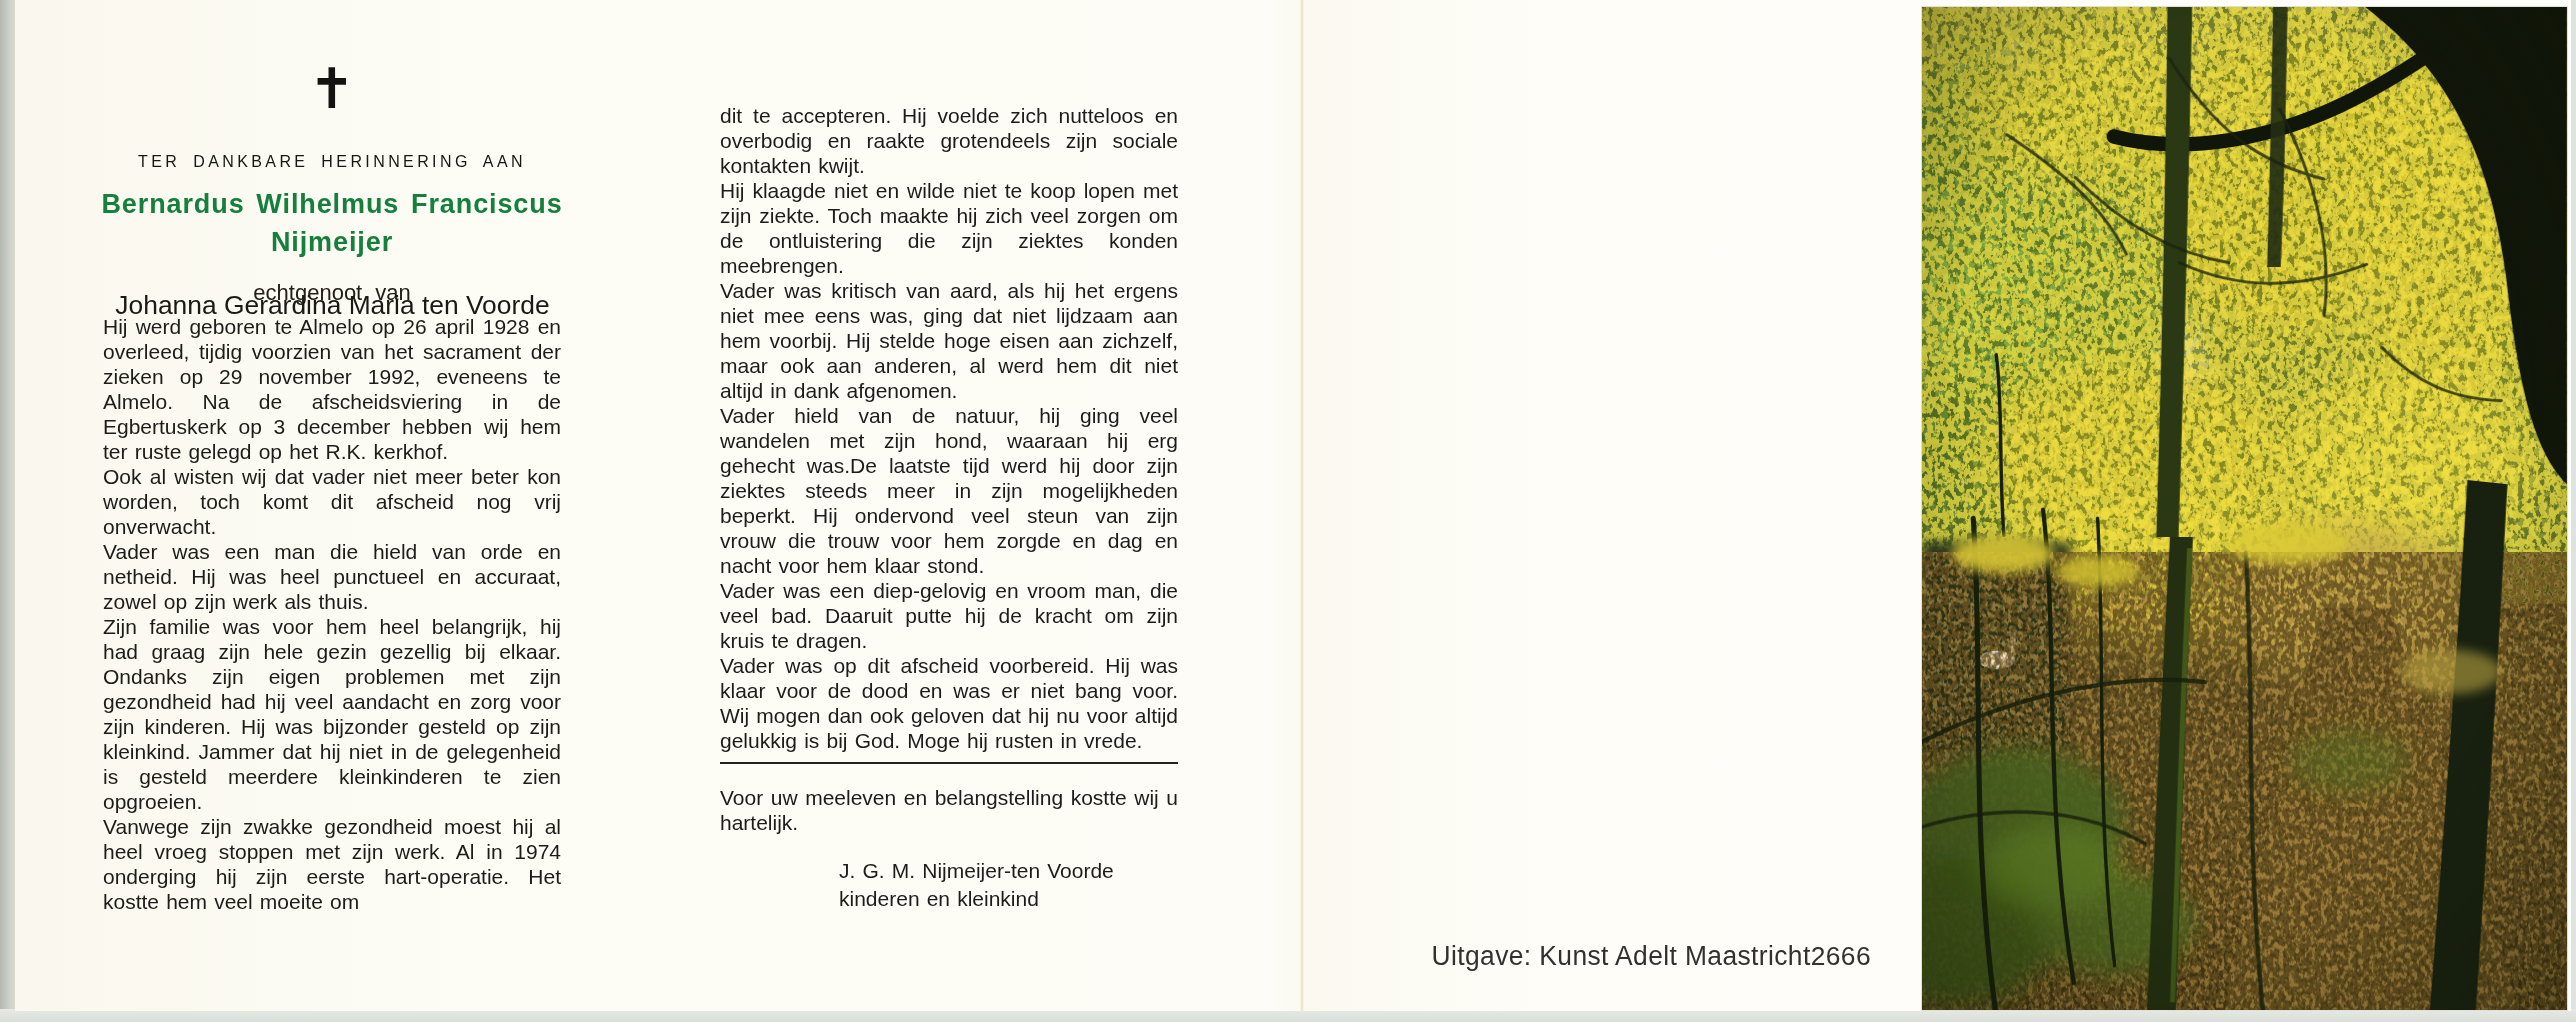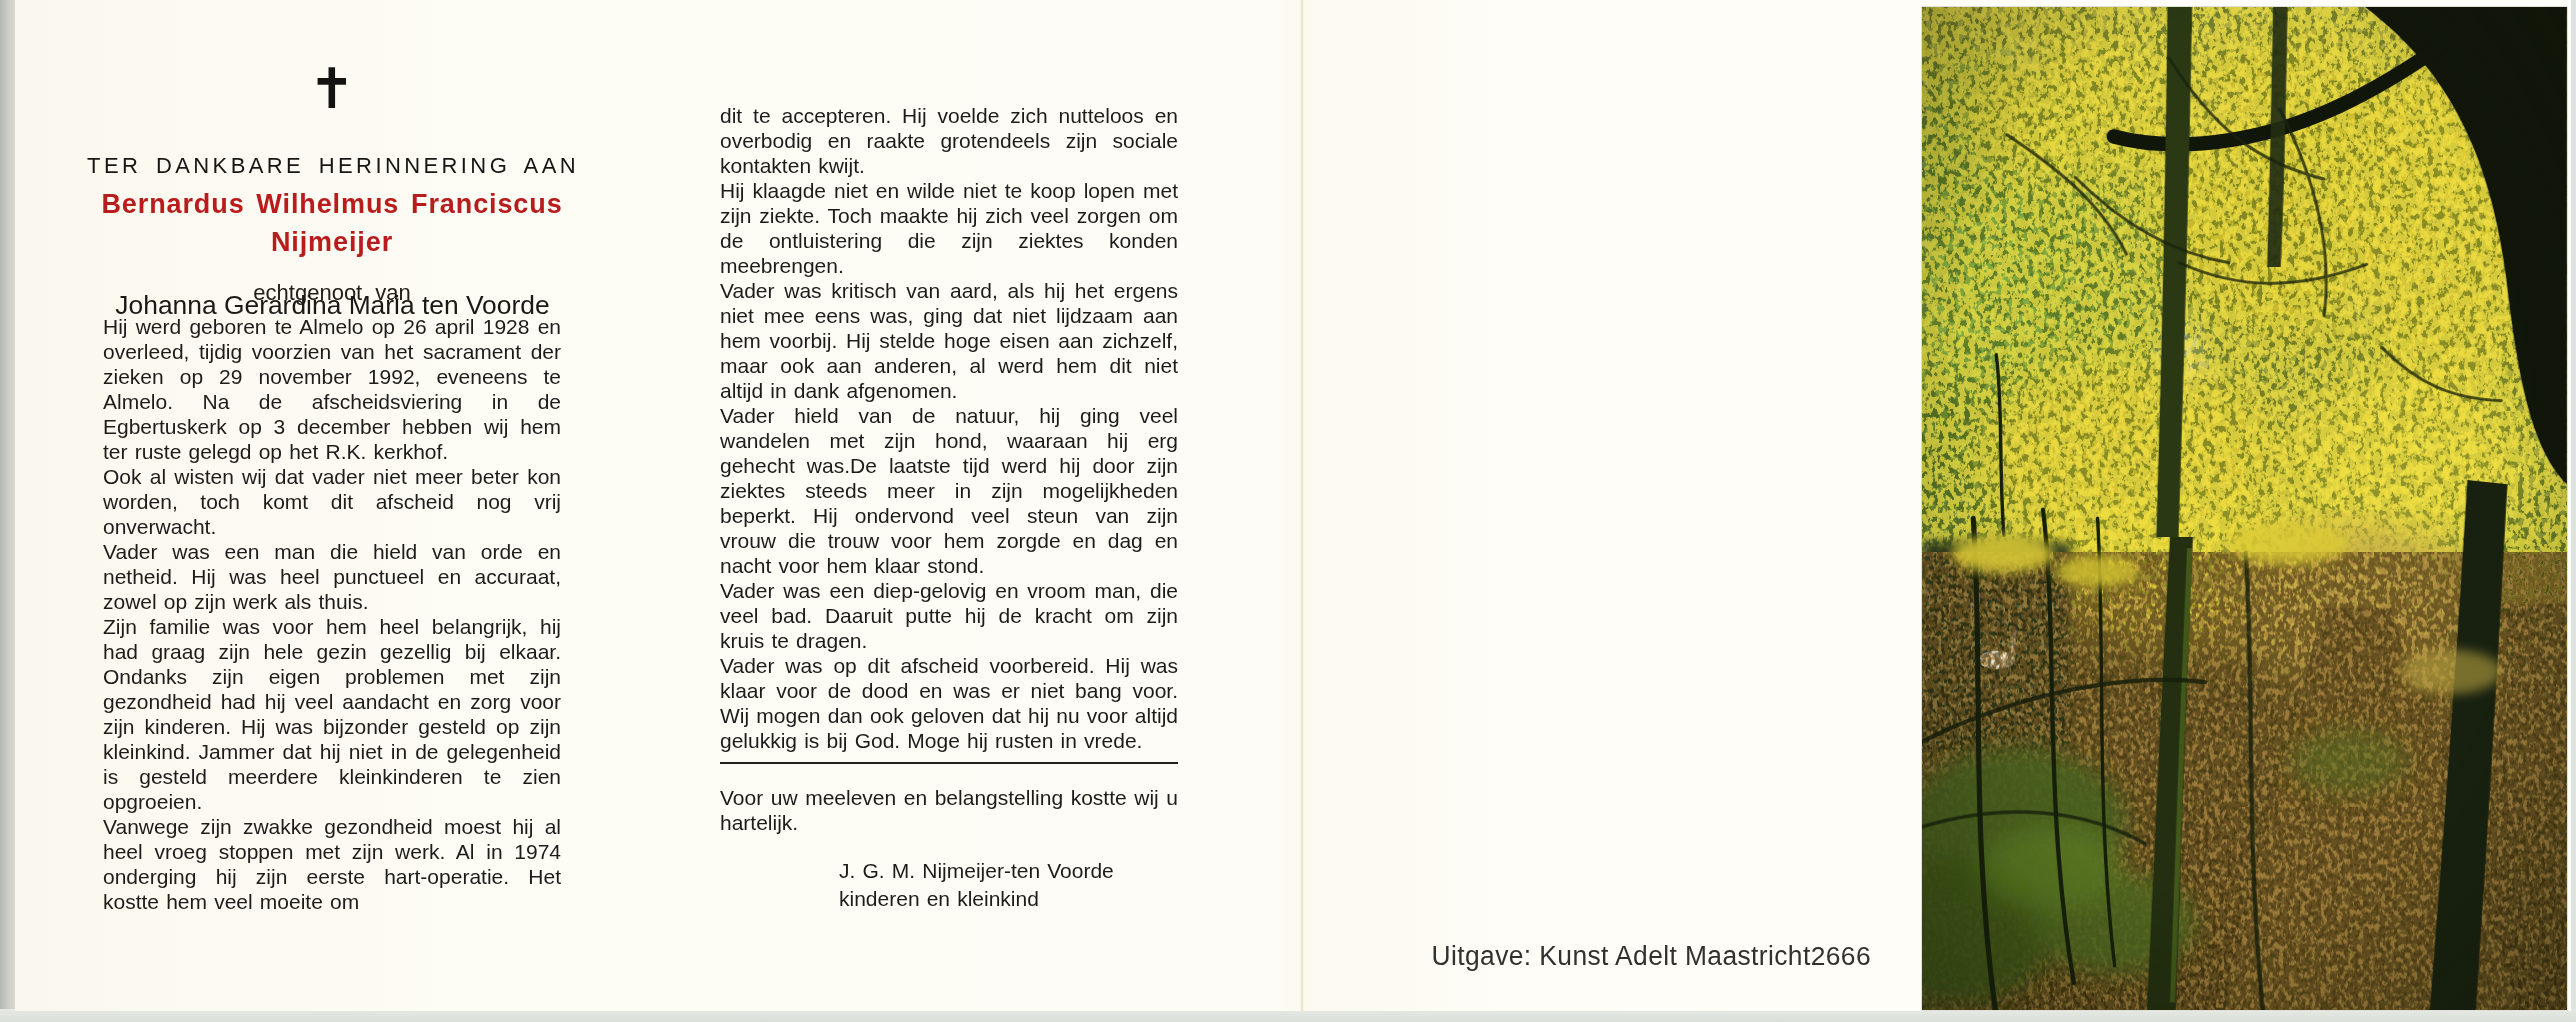--- a/index.html
+++ b/index.html
@@ -22,24 +22,24 @@
     position:absolute;left:15.3px;top:0;width:2556px;height:1011px;
     background:
       linear-gradient(90deg,#faf8ee 0%,#fdfcf5 18%,#fdfcf6 49%,#fbf9f0 50.5%,#fefdf8 60%,#fefefa 100%);
   }
   .fold-line{
     position:absolute;top:0;height:1011px;width:3.4px;
     background:linear-gradient(90deg,rgba(210,200,150,0) ,rgba(214,205,155,.55),rgba(210,200,150,0));
   }
   .fold-a{left:1285px;}
   
-  .txt{color:#b91c1c;}
+  .txt{color:#15803d;}
   .left-head{position:absolute;left:85px;width:494px;text-align:center;}
   .cross{top:61px;font-family:"DejaVu Sans",sans-serif;font-size:56px;line-height:1;color:#141312;}
-  .memline{top:153px;font-size:22px;letter-spacing:3.4px;word-spacing:5.1px;color:#181614;text-align:right;}
+  .memline{top:153px;font-size:16px;letter-spacing:3.4px;word-spacing:5.1px;color:#181614;}
   .nameline1{top:189px;font-size:27px;font-weight:bold;letter-spacing:0.9px;word-spacing:3.4px;}
   .nameline2{top:227px;font-size:27px;font-weight:bold;letter-spacing:0.9px;}
   .spouseline{top:280px;font-size:22px;word-spacing:6.8px;color:#222019;}
   .spousename{top:290px;left:75px;width:515px;font-size:26.4px;letter-spacing:0px;color:#1b1916;}
   .bodycol{
     position:absolute;font-size:21px;line-height:25px;text-align:justify;
     color:#1e1c1a;word-spacing:1.3px;
   }
   .bodycol p{margin:0;padding:0;}
   .col-left{left:103px;top:314px;width:458px;}

